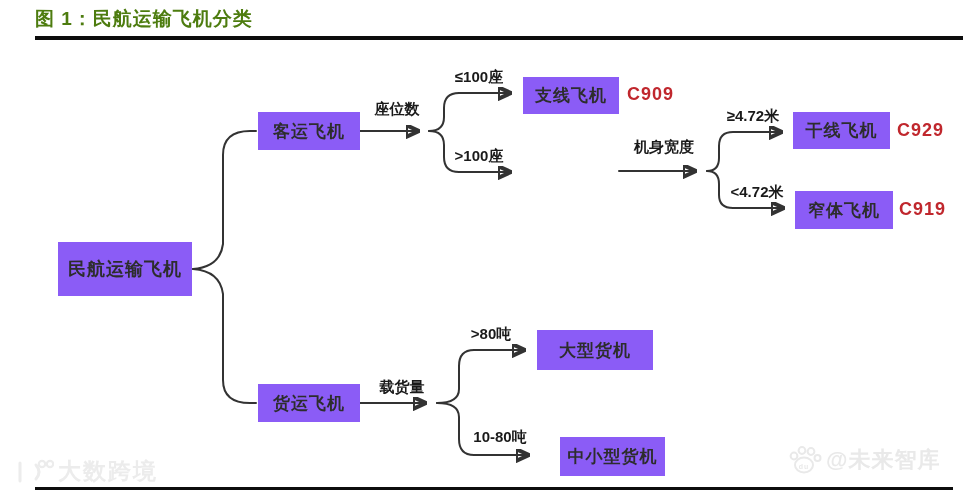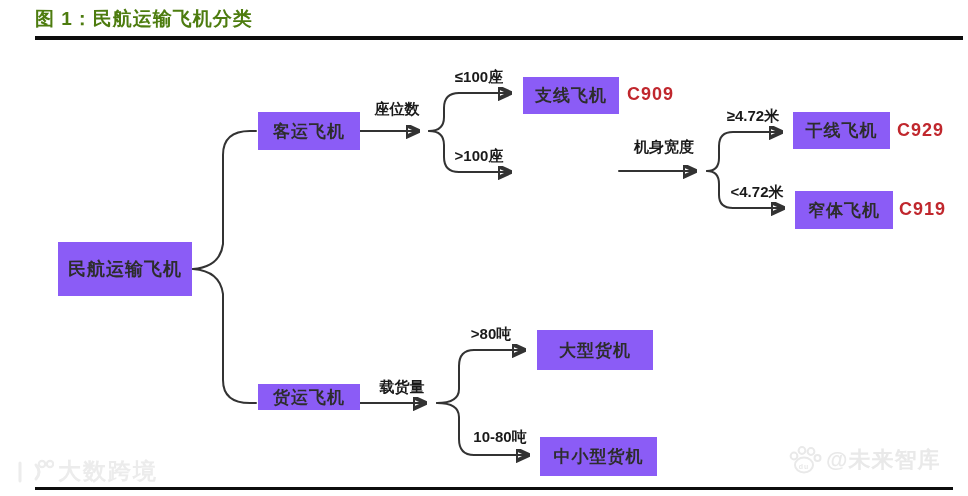--- a/index.html
+++ b/index.html
@@ -71,29 +71,29 @@
     <path d="M707,171 Q719,171 719,184 L719,195 Q719,208 733,208 H782" marker-end="url(#arr)"></path>
 
     <path d="M360,403 H424" marker-end="url(#arr)"></path>
     <path d="M437,403 Q459,403 459,389 L459,366 Q459,350 474,350 H523" marker-end="url(#arr)"></path>
     <path d="M437,403 Q459,403 459,417 L459,439 Q459,455 474,455 H527" marker-end="url(#arr)"></path>
   </svg>
 
   <div class="node root" style="left:58px;top:242px;width:134px;height:54px;">民航运输飞机</div>
 
   <div class="node" style="left:258px;top:112px;width:102px;height:38px;">客运飞机</div>
-  <div class="node" style="left:258px;top:384px;width:102px;height:26px;">货运飞机</div>
+  <div class="node" style="left:258px;top:384px;width:102px;height:38px;">货运飞机</div>
 
   <div class="node" style="left:523px;top:77px;width:96px;height:37px;">支线飞机</div>
 
   <div class="node" style="left:793px;top:112px;width:97px;height:37px;">干线飞机</div>
   <div class="node" style="left:537px;top:330px;width:116px;height:40px;">大型货机</div>
 
   <div class="node" style="left:795px;top:191px;width:98px;height:38px;">窄体飞机</div>
-  <div class="node" style="left:540px;top:437px;width:117px;height:39px;">中小型货机</div>
+  <div class="node" style="left:560px;top:437px;width:105px;height:39px;">中小型货机</div>
 
   <div class="lbl" style="left:397px;top:100px;">座位数</div>
   <div class="lbl" style="left:664px;top:138px;">机身宽度</div>
   <div class="lbl" style="left:402px;top:378px;">载货量</div>
 
   <div class="lbl" style="left:479px;top:68px;">≤100座</div>
   <div class="lbl" style="left:479px;top:147px;">&gt;100座</div>
   <div class="lbl" style="left:753px;top:107px;">≥4.72米</div>
   <div class="lbl" style="left:757px;top:183px;">&lt;4.72米</div>
   <div class="lbl" style="left:491px;top:325px;">&gt;80吨</div>

